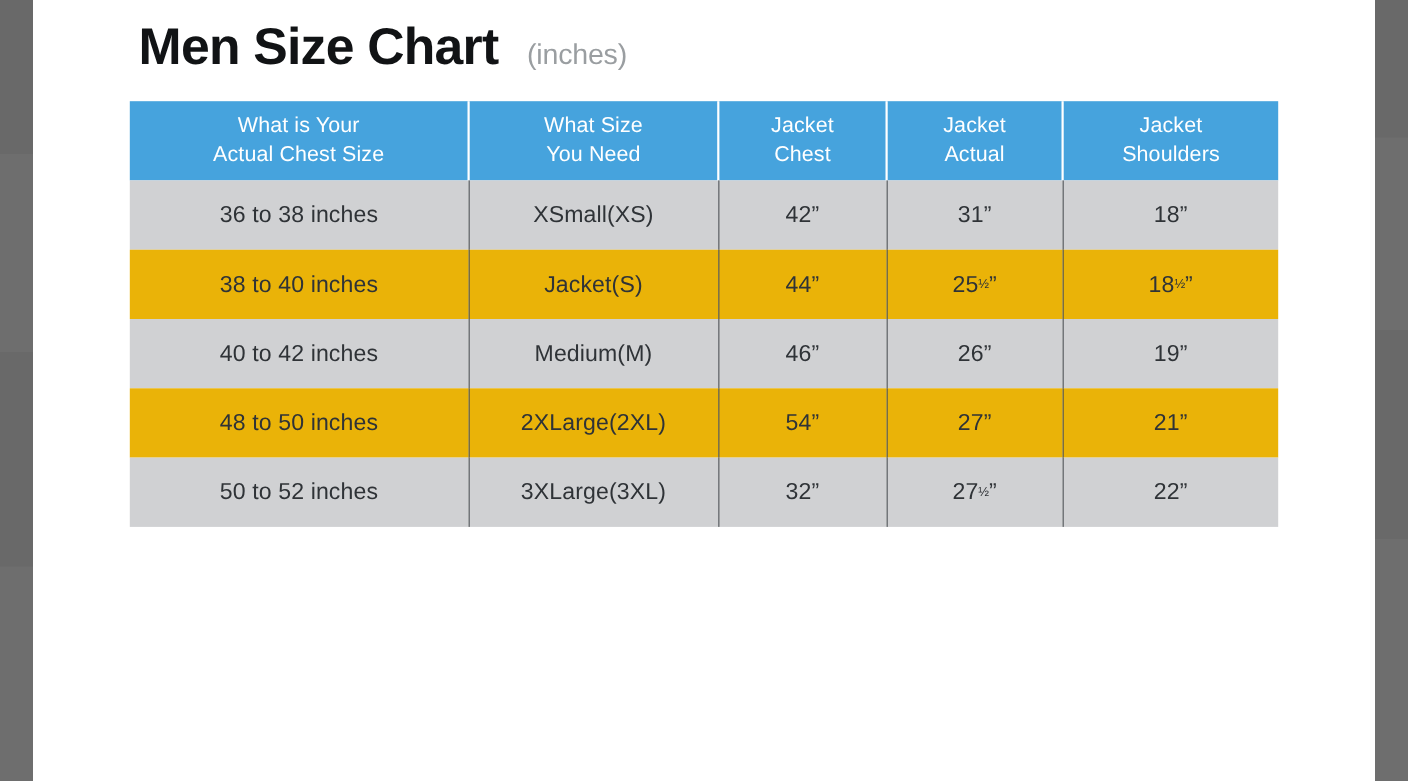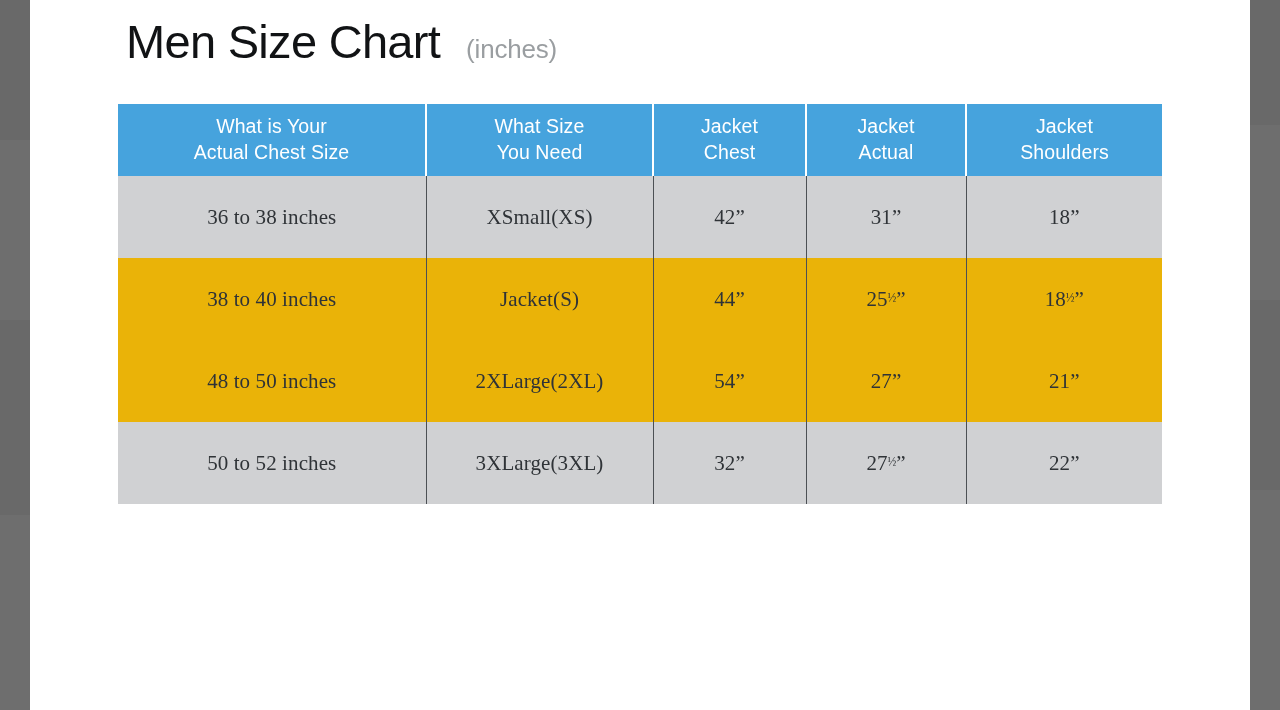--- a/index.html
+++ b/index.html
@@ -43,38 +43,38 @@
   .title-block {
     position: absolute;
     left: 96px;
     top: 18px;
     display: flex;
     align-items: baseline;
     white-space: nowrap;
   }
   .title-main {
     font-size: 47px;
-    font-weight: normal;
+    font-weight: bold;
     color: #111315;
     letter-spacing: -0.7px;
     line-height: 1;
   }
   .title-sub {
     font-size: 26px;
     color: #9a9ea1;
     margin-left: 26px;
     line-height: 1;
     letter-spacing: -0.2px;
   }
 
   
   .table-wrap {
     position: absolute;
     left: 88px;
-    top: 104px;
+    top: 92px;
     width: 1044px;
   }
   table.size-chart {
     border-collapse: collapse;
     width: 1044px;
     table-layout: fixed;
   }
   table.size-chart col.c1 { width: 308px; }
   table.size-chart col.c2 { width: 227px; }
   table.size-chart col.c3 { width: 153px; }
@@ -90,21 +90,21 @@
     height: 72px;
     padding: 0 4px;
     text-align: center;
     vertical-align: middle;
     border-right: 2px solid #ffffff;
     letter-spacing: 0.1px;
   }
   thead th:last-child { border-right: none; }
   thead th .hl { display: block; }
 
-  tbody tr { height: 82px; font-family: Liberation Serif, serif; }
+  tbody tr { height: 63px; }
   tbody td {
     font-size: 21px;
     color: #2f3337;
     text-align: center;
     vertical-align: middle;
     padding: 0 4px;
     border-right: 1.6px solid #4c5054;
     line-height: 1;
     letter-spacing: 0.1px;
   }
@@ -178,20 +178,27 @@
             <td>31”</td>
             <td>18”</td>
           </tr>
           <tr class="plain">
             <td>38 to 40 inches</td>
             <td>Jacket(S)</td>
             <td>44”</td>
             <td>25<span class="frac">½</span>”</td>
             <td>18<span class="frac">½</span>”</td>
           </tr>
+          <tr class="shade">
+            <td>40 to 42 inches</td>
+            <td>Medium(M)</td>
+            <td>46”</td>
+            <td>26”</td>
+            <td>19”</td>
+          </tr>
           <tr class="plain">
             <td>48 to 50 inches</td>
             <td>2XLarge(2XL)</td>
             <td>54”</td>
             <td>27”</td>
             <td>21”</td>
           </tr>
           <tr class="shade">
             <td>50 to 52 inches</td>
             <td>3XLarge(3XL)</td>

